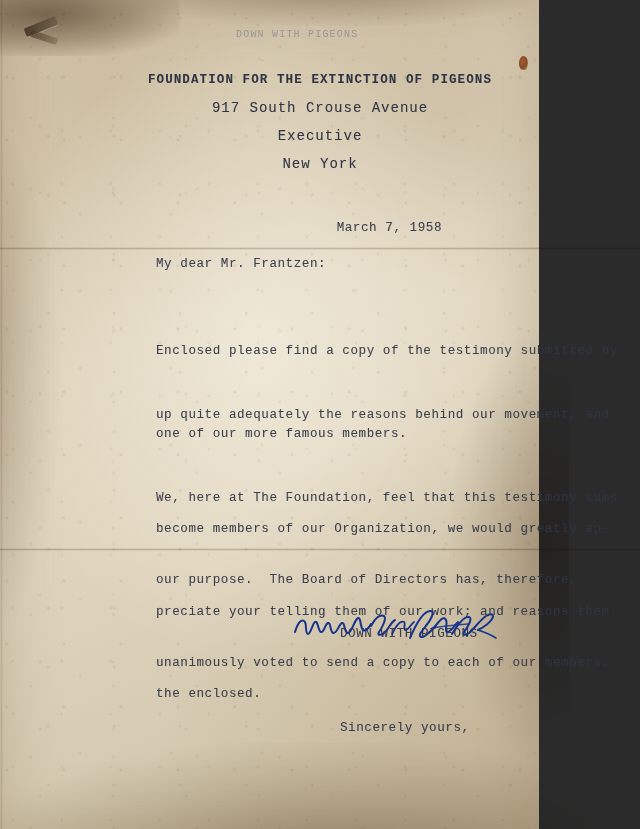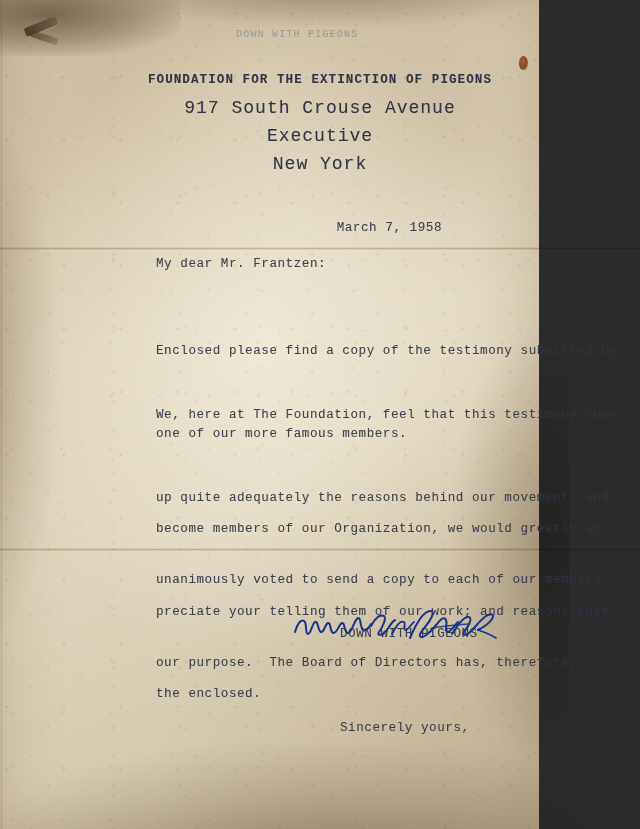--- a/index.html
+++ b/index.html
@@ -147,21 +147,21 @@
   #letterhead {
     position: absolute;
     left: 0; top: 66px;
     width: 640px;
     text-align: center;
   }
   #letterhead .lh-line {
     display: block;
     color: #2f3545;
     font-family: "Liberation Mono", "DejaVu Sans Mono", monospace;
-    font-size: 18px;
+    font-size: 14px;
     letter-spacing: 1.0px;
     line-height: 28px;
     text-shadow: 0.4px 0.4px 0 rgba(60,60,70,0.2);
   }
   #letterhead .lh-org { font-size: 12.5px; letter-spacing: 1.1px; font-weight: bold; }
 
   #date {
     position: absolute;
     right: 97px; top: 221px;
     font-size: 12.5px;
@@ -241,24 +241,24 @@
   <div class="typed" id="date">March 7, 1958</div>
 
   <div class="typed para" id="p1">
     <span class="ln">Enclosed please find a copy of the testimony submitted by</span>
     <span class="ln">one of our more famous members.</span>
   </div>
 
   <div class="typed" id="salutation">My dear Mr. Frantzen:</div>
 
   <div class="typed para" id="p2">
+    <span class="ln">up quite adequately the reasons behind our movement, and</span>
     <span class="ln">We, here at The Foundation, feel that this testimony sums</span>
-    <span class="ln">up quite adequately the reasons behind our movement, and</span>
+    <span class="ln">our purpose.  The Board of Directors has, therefore,</span>
     <span class="ln">unanimously voted to send a copy to each of our members.</span>
-    <span class="ln">our purpose.  The Board of Directors has, therefore,</span>
   </div>
 
   <div class="typed para" id="p3">
     <span class="ln">become members of our Organization, we would greatly ap-</span>
     <span class="ln">preciate your telling them of our work; and reasons them</span>
     <span class="ln">the enclosed.</span>
   </div>
 
   <div class="typed" id="closing">
     <span class="cl">DOWN WITH PIGEONS</span>

